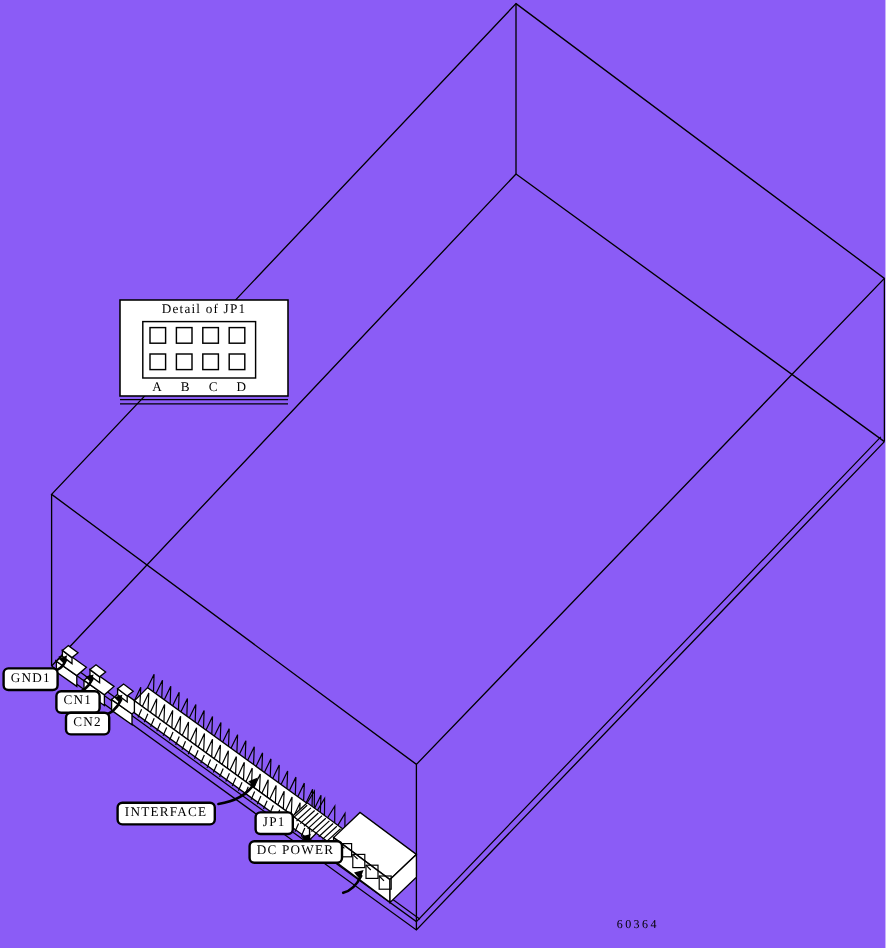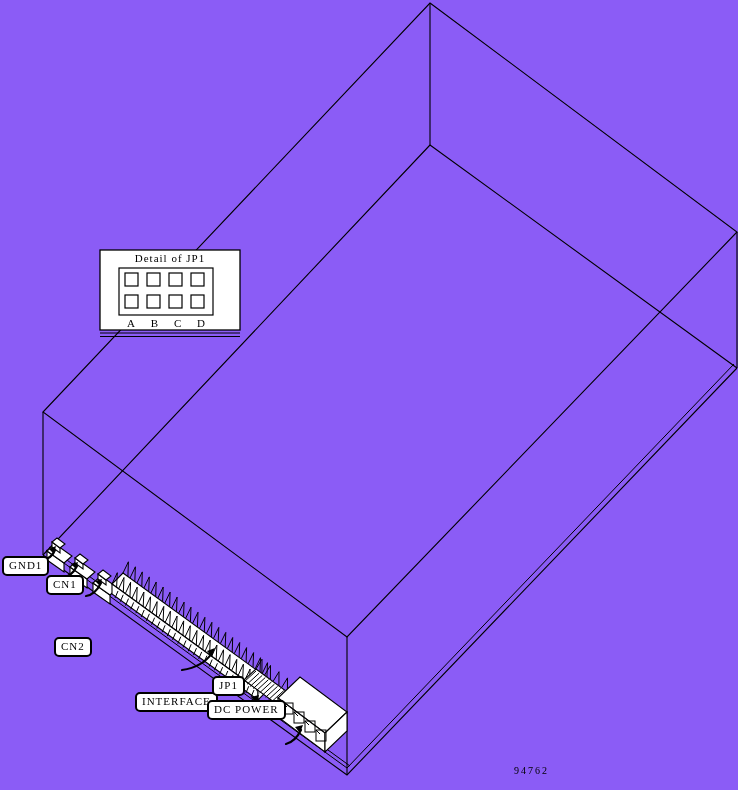--- a/index.html
+++ b/index.html
@@ -149,19 +149,19 @@
 
   <div class="inset-letters">
     <span>A</span>
     <span>B</span>
     <span>C</span>
     <span>D</span>
   </div>
 
   <div class="callout" style="left:2px;top:556px;">GND1</div>
   <div class="callout" style="left:30px;top:575px;margin-left:16px;">CN1</div>
-  <div class="callout" style="left:54px;top:593px;margin-top:44px;">CN2</div>
-  <div class="callout" style="left:97px;top:692px;margin-left:38px;">INTERFACE</div>
+  <div class="callout" style="left:54px;top:593px;">CN2</div>
+  <div class="callout" style="left:97px;top:668px;">INTERFACE</div>
   <div class="callout" style="left:212px;top:676px;">JP1</div>
   <div class="callout" style="left:207px;top:700px;">DC POWER</div>
 
-  <div class="part-number">94762</div>
+  <div class="part-number">60364</div>
 </div>
 
 </body></html>

